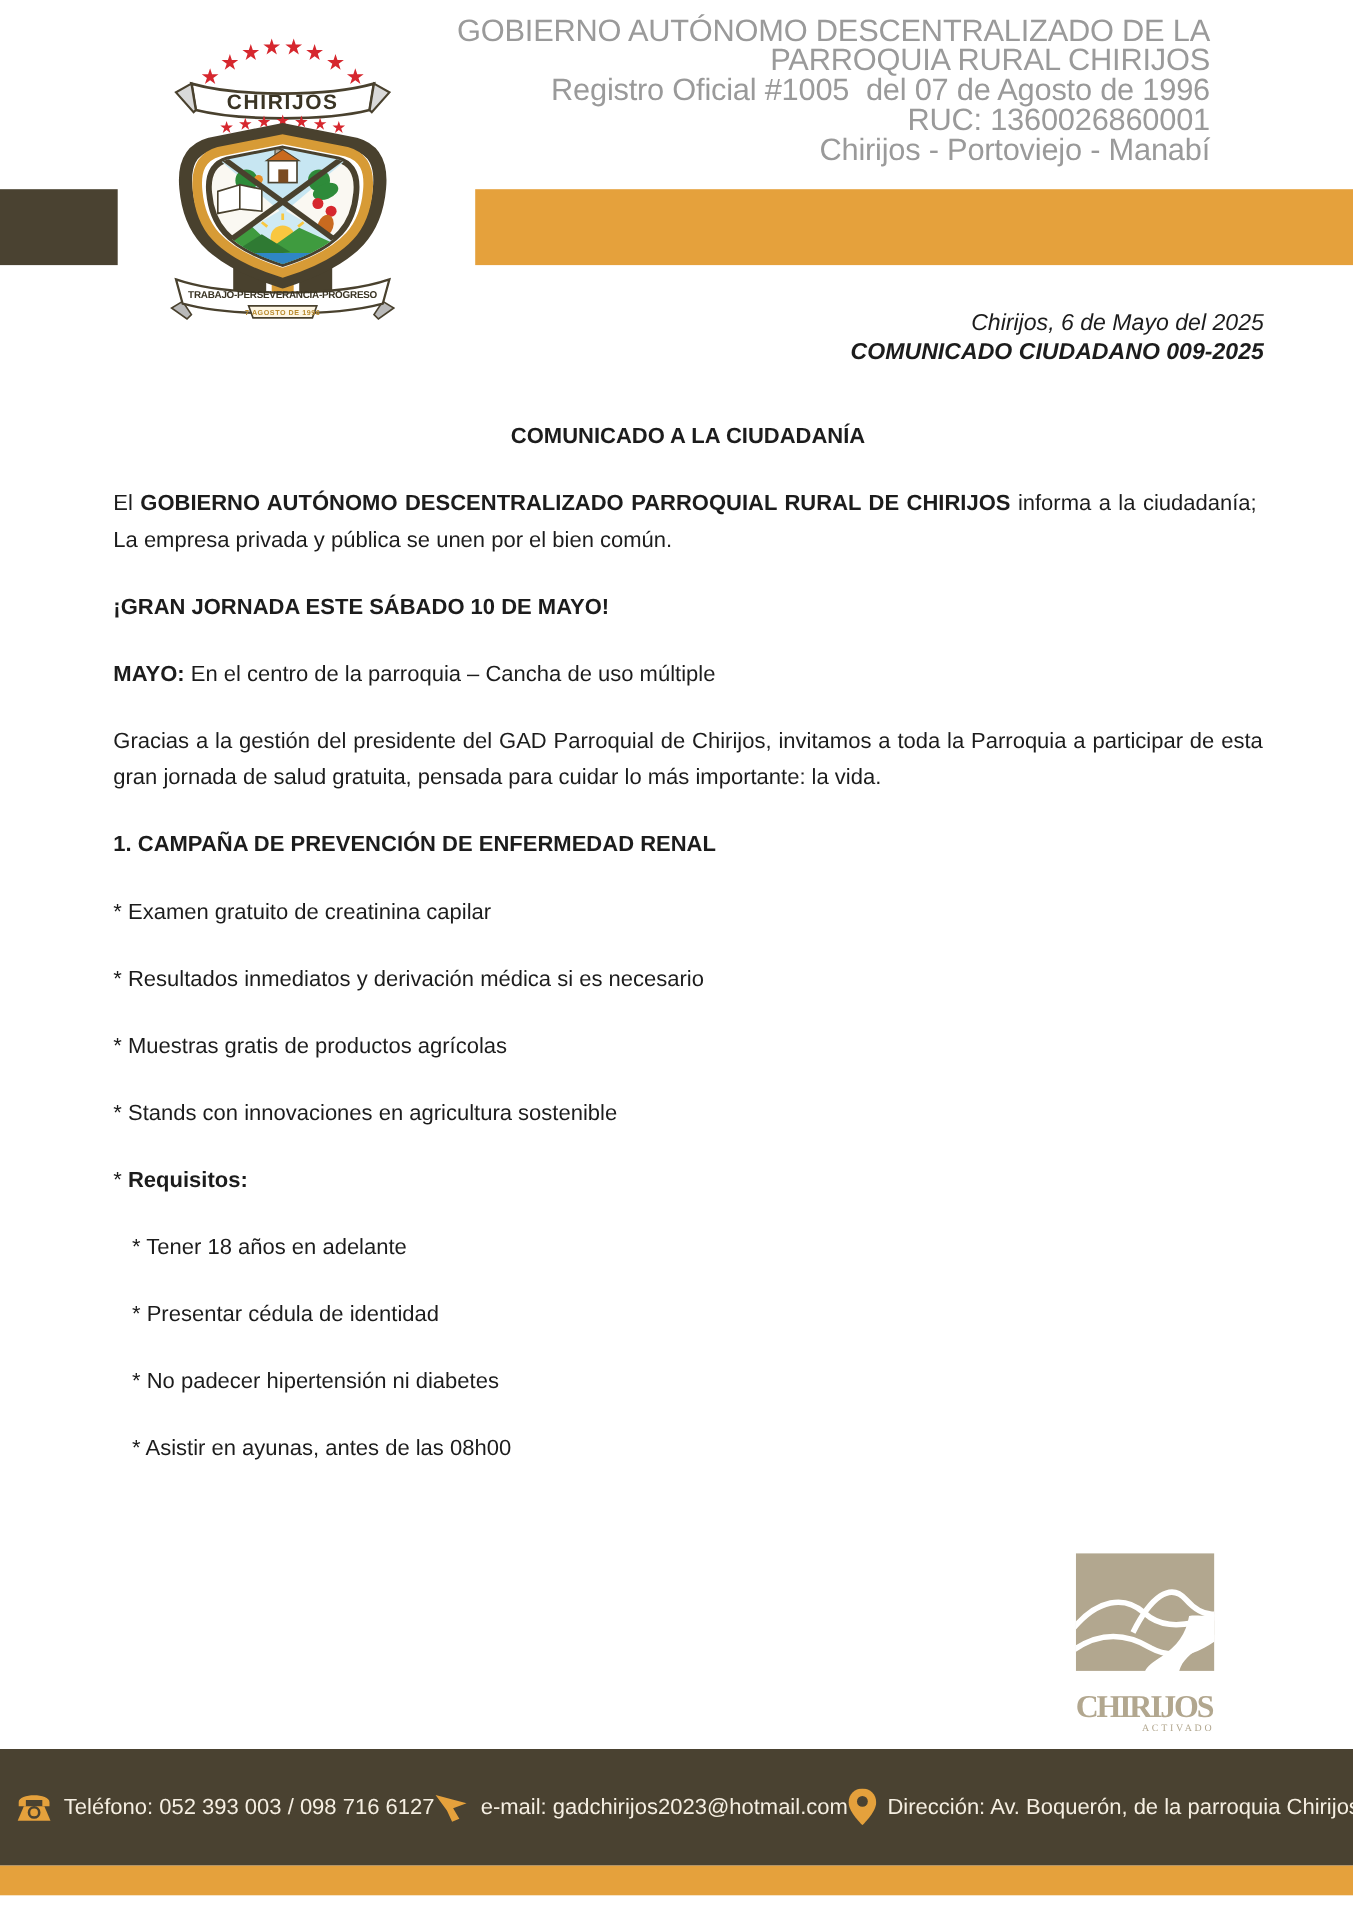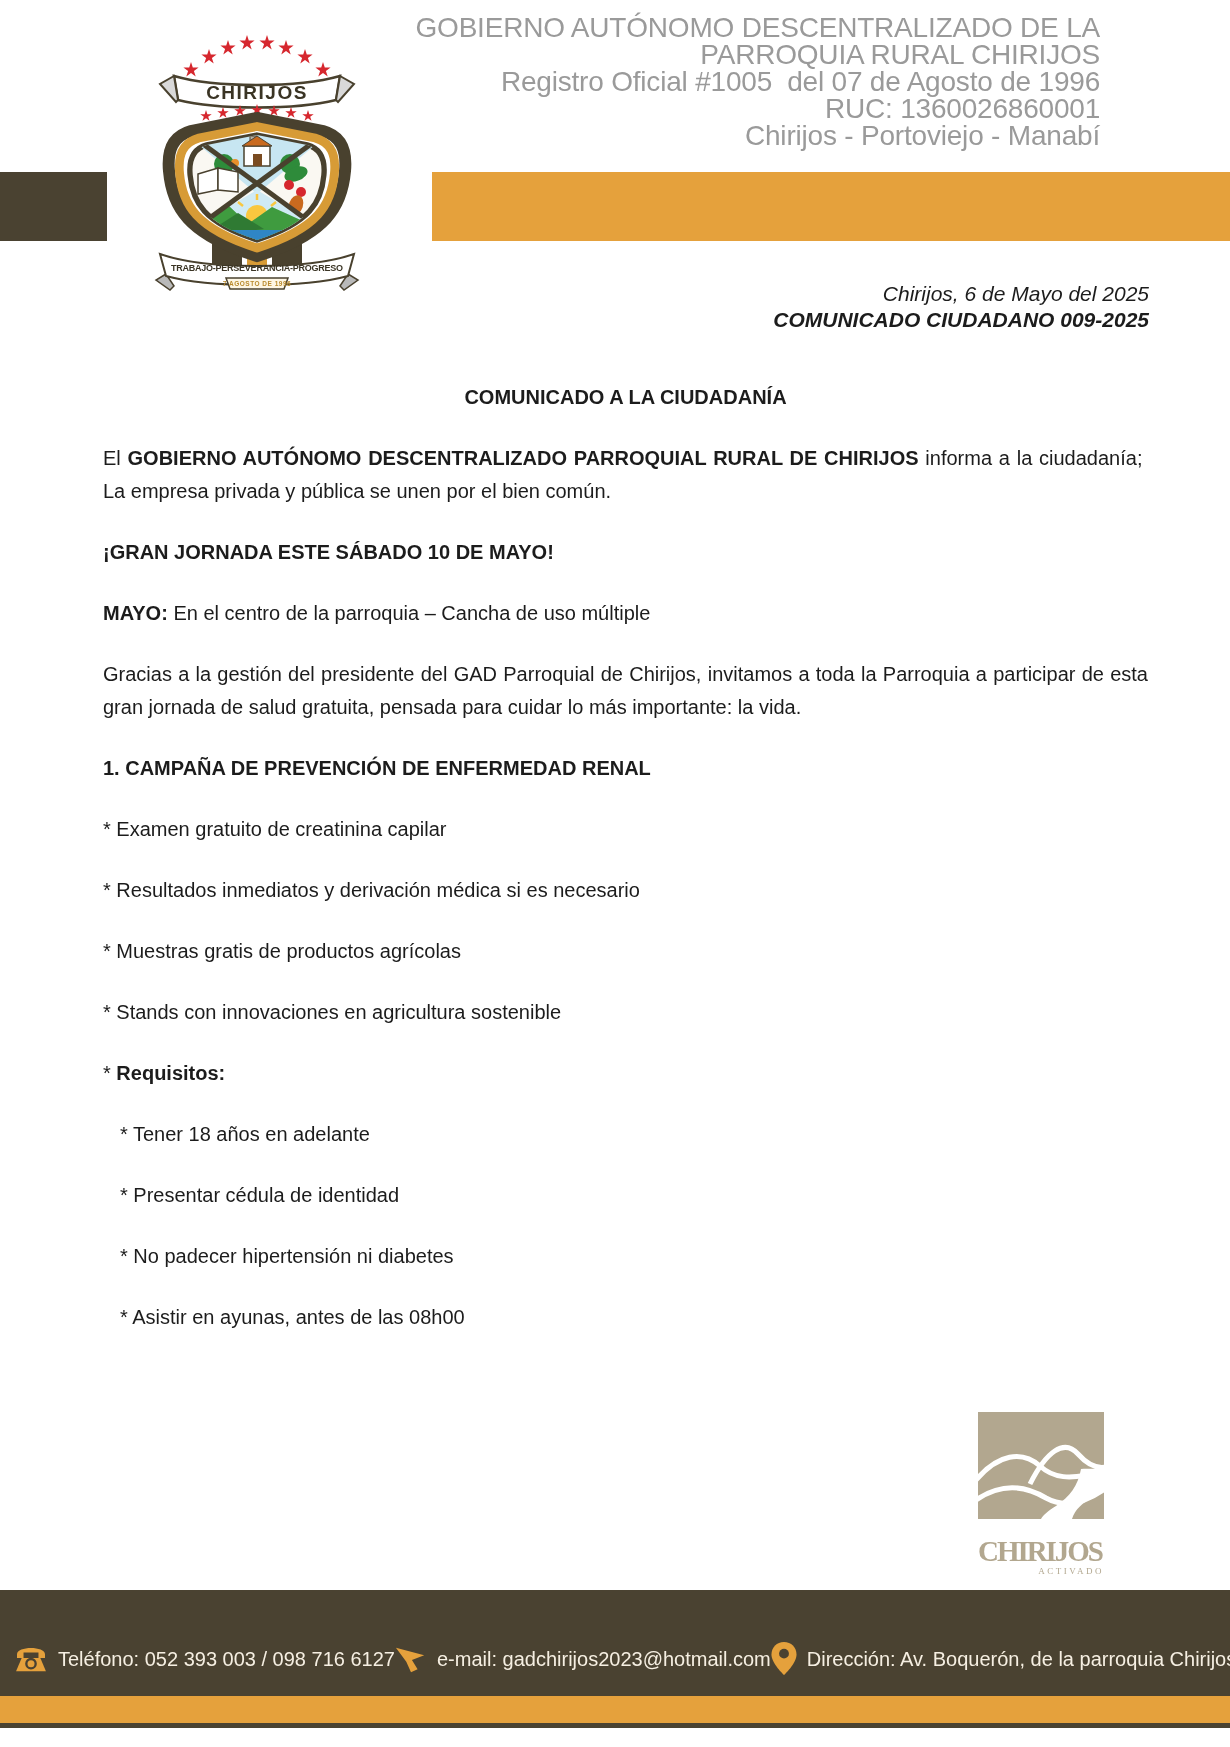--- a/index.html
+++ b/index.html
@@ -20,21 +20,21 @@
   .content p{margin:0 0 28px 0;}
   .doc-title{text-align:center;font-weight:bold;margin-bottom:30px;}
   .just{text-align:justify;}
   .sect{font-weight:bold;}
   .sub{padding-left:17px;}
 
   
   .brand-logo{position:absolute;left:978px;top:1412px;width:126px;height:166px;}
 
   
-  .footer{position:absolute;left:0;top:1590px;width:1230px;height:138px;background:#4a4231;
+  .footer{position:absolute;left:0;top:1590px;width:1230px;height:106px;background:#4a4231;
           display:flex;align-items:center;justify-content:space-between;padding:12px 14px;box-sizing:border-box;}
   .footer-item{display:flex;align-items:center;gap:10px;color:#f6efe2;font-size:20px;white-space:nowrap;}
   .footer-strip{position:absolute;left:0;top:1696px;width:1230px;height:27px;background:#e5a13c;}
 </style>
 </head>
 <body>
 
 <div class="page">
 
   <svg class="crest" viewBox="0 0 222 268">

